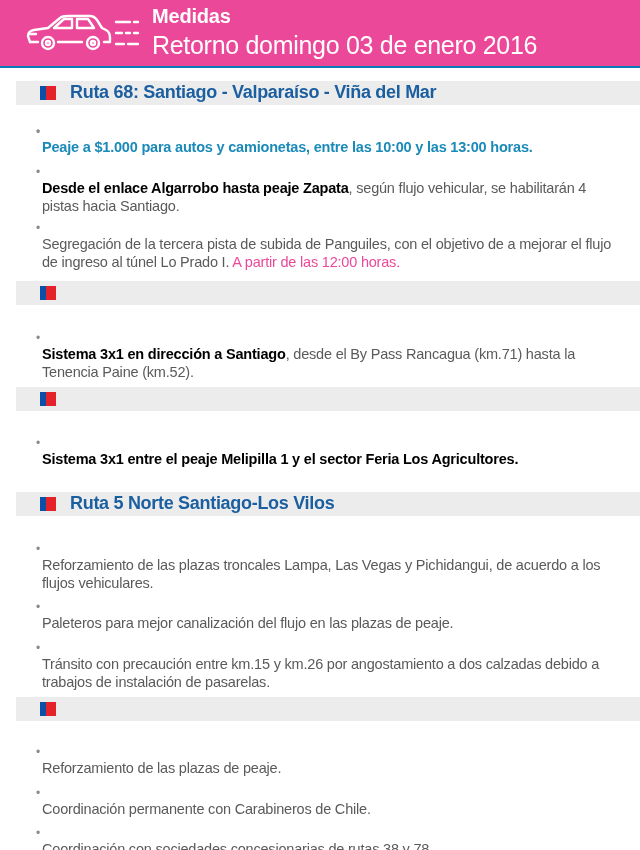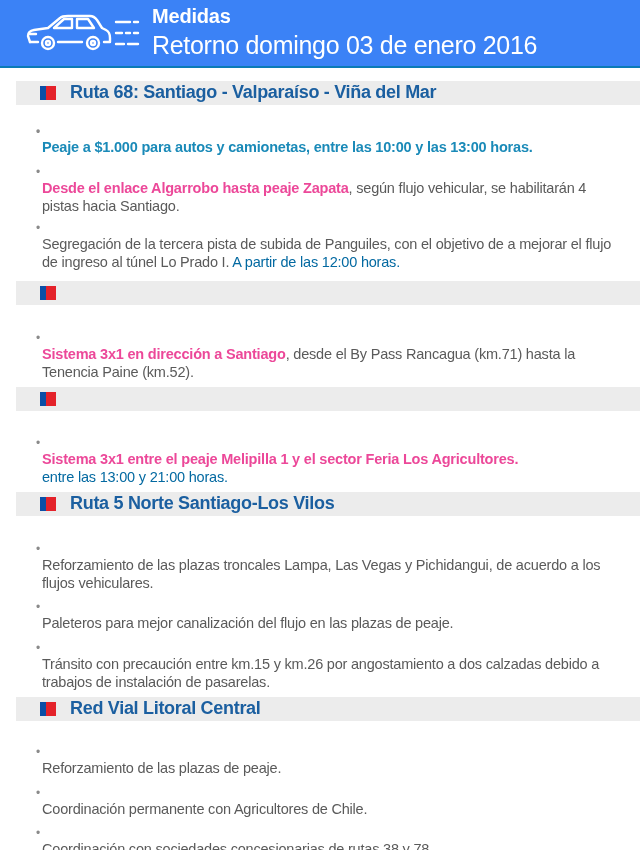--- a/index.html
+++ b/index.html
@@ -1,21 +1,21 @@
 <!DOCTYPE html>
 <html><head>
   <meta charset="utf-8">
   <style>
     * { margin: 0; padding: 0; box-sizing: border-box; }
     html, body { width: 640px; height: 850px; background: #ffffff; overflow: hidden; }
     body { font-family: "Liberation Sans", sans-serif; color: #555555; position: relative; }
 
     .header {
       position: absolute; left: 0; top: 0; width: 640px; height: 68px;
-      background: #3b82f6;
+      background: #ec4899;
       border-bottom: 2px solid #0b7bb7;
     }
     .header .car-icon { position: absolute; left: 24px; top: 12px; width: 120px; height: 42px; }
     .header .title {
       position: absolute; left: 152px; top: 5px;
       color: #ffffff; font-weight: bold; font-size: 20px; letter-spacing: -0.2px;
     }
     .header .subtitle {
       position: absolute; left: 152px; top: 31px;
       color: #ffffff; font-size: 25px; letter-spacing: -0.3px;
@@ -36,22 +36,22 @@
       font-size: 18px; font-weight: bold; color: #1b5fa0; letter-spacing: -0.3px;
       white-space: nowrap;
     }
 
     .item {
       position: absolute; left: 36px; width: 580px;
       font-size: 14.5px; line-height: 18px; color: #5a5a5a; letter-spacing: -0.2px;
     }
     .item .bullet { position: absolute; left: 0; top: 0; color: #8a8a8a; font-size: 12px; }
     .item .text { display: block; padding-left: 6px; margin-top: 16px; }
-    .item b { color: #ec4899; }
-    .item .red { color: #0369a1; }
+    .item b { color: #000000; }
+    .item .red { color: #ec4899; }
     .item.blue-item { color: #1a8ab8; font-weight: bold; }
   </style>
 </head>
 <body>
 
 <div class="header">
   <svg class="car-icon" viewBox="0 0 120 42" fill="none" stroke="#ffffff" stroke-width="2.4" stroke-linecap="round" stroke-linejoin="round">
     <path d="M6 30 L4 24 Q4 19 10 18 L24 16 L36 6 Q38 4 44 4 L66 4 Q70 4 73 8 L78 16 L82 18 Q86 20 86 26 L86 30 L80 30"></path>
     <path d="M58 30 L34 30"></path>
     <path d="M14 30 L6 30"></path>
@@ -102,21 +102,21 @@
 </div>
 
 <div class="section-bar" style="top:387px;">
   <span class="flag-icon">
       <span class="blue"></span>
       <span class="red"></span>
     </span>
 </div>
 <div class="item" style="top:434px;">
   <span class="bullet">•</span>
-  <span class="text"><b>Sistema 3x1 entre el peaje Melipilla 1 y el sector Feria Los Agricultores.</b><br><span class="red">entre las 13:00 y 21:00 horas.</span></span>
+  <span class="text"><b>Sistema 3x1 entre el peaje Melipilla 1 y el sector Feria Los Agricultores.</b><br></span>
 </div>
 
 <div class="section-bar" style="top:492px;">
   <span class="flag-icon">
       <span class="blue"></span>
       <span class="red"></span>
     </span>
   <span class="section-title">Ruta 5 Norte Santiago-Los Vilos</span>
 </div>
 <div class="item" style="top:540px;">
@@ -130,26 +130,25 @@
 <div class="item" style="top:639px;">
   <span class="bullet">•</span>
   <span class="text">Tránsito con precaución entre km.15 y km.26 por angostamiento a dos calzadas debido a trabajos de instalación de pasarelas.</span>
 </div>
 
 <div class="section-bar" style="top:697px;">
   <span class="flag-icon">
       <span class="blue"></span>
       <span class="red"></span>
     </span>
-  <span class="section-title">Red Vial Litoral Central</span>
 </div>
 <div class="item" style="top:743px;">
   <span class="bullet">•</span>
   <span class="text">Reforzamiento de las plazas de peaje.</span>
 </div>
 <div class="item" style="top:784px;">
   <span class="bullet">•</span>
-  <span class="text">Coordinación permanente con Agricultores de Chile.</span>
+  <span class="text">Coordinación permanente con Carabineros de Chile.</span>
 </div>
 <div class="item" style="top:824px;">
   <span class="bullet">•</span>
   <span class="text">Coordinación con sociedades concesionarias de rutas 38 y 78.</span>
 </div>
 
 </body></html>

